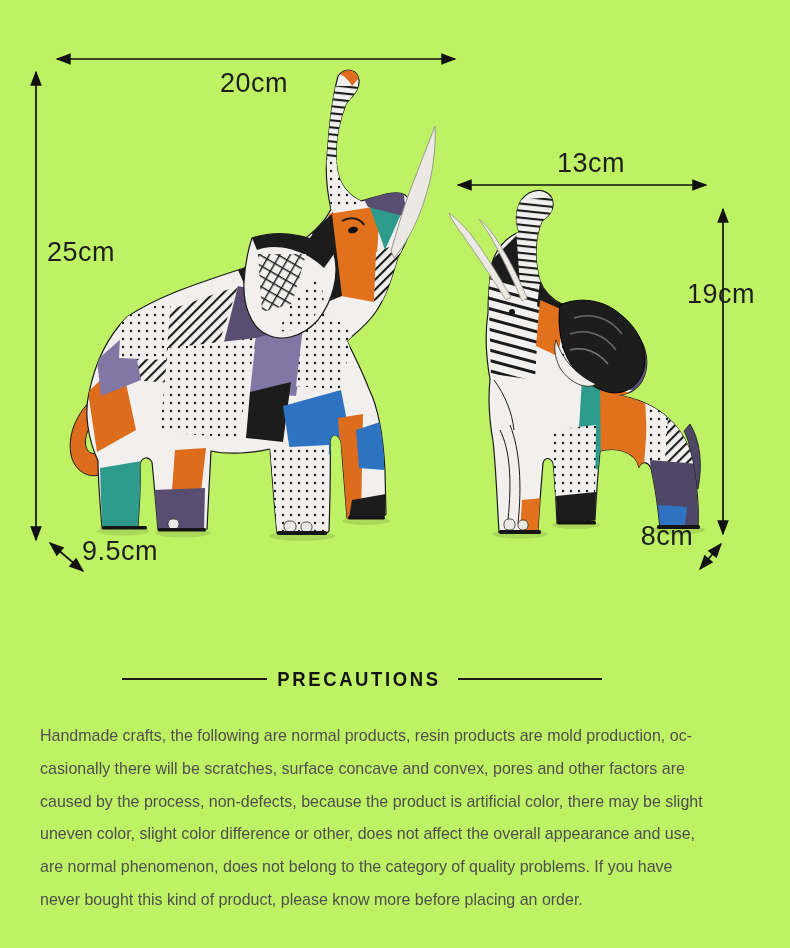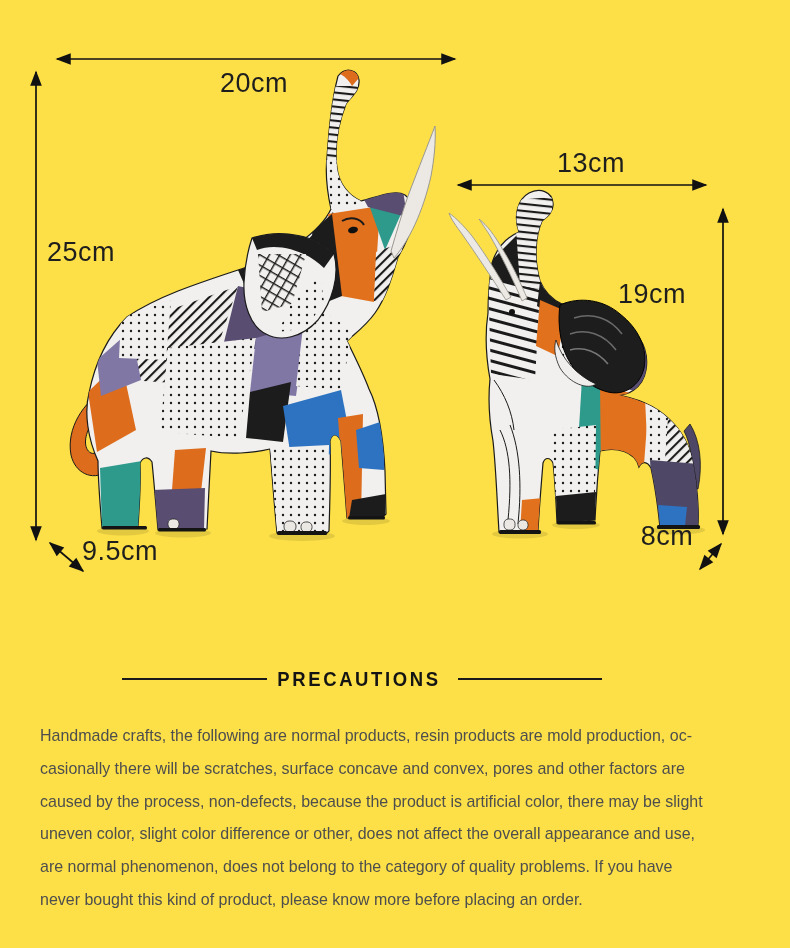--- a/index.html
+++ b/index.html
@@ -1,16 +1,16 @@
 <!DOCTYPE html>
 <html><head>
 <meta charset="utf-8">
 <style>
   html,body{margin:0;padding:0;background:#fff;}
-  .page{position:relative;width:790px;height:948px;background:#fde047;overflow:hidden;
+  .page{position:relative;width:790px;height:948px;background:#bef264;overflow:hidden;
         font-family:"Liberation Sans","DejaVu Sans",sans-serif;}
   .figure{position:absolute;left:0;top:0;width:790px;height:660px;}
   .figure svg{position:absolute;left:0;top:0;}
   .dim-label{position:absolute;transform:translate(-50%,-50%);font-size:27px;color:#1e1e1e;
              white-space:nowrap;letter-spacing:.5px;}
   .prec-line{position:absolute;height:2px;background:#1a1a1a;top:678px;}
   .prec-line.left{left:122px;width:145px;}
   .prec-line.right{left:458px;width:144px;}
   .prec-title{position:absolute;left:359px;top:679px;transform:translate(-50%,-50%) scaleX(.88);
               font-size:21px;font-weight:bold;letter-spacing:3px;color:#141414;white-space:nowrap;}
@@ -174,21 +174,21 @@
         <line x1="458" y1="185" x2="706" y2="185" marker-start="url(#ah)" marker-end="url(#ah)"></line>
         <line x1="723" y1="209" x2="723" y2="534" marker-start="url(#ah)" marker-end="url(#ah)"></line>
         <line x1="721" y1="544" x2="700" y2="569" marker-start="url(#ah)" marker-end="url(#ah)"></line>
       </g>
     </svg>
 
     <span class="dim-label" style="left:254px;top:83px">20cm</span>
     <span class="dim-label" style="left:81px;top:252px">25cm</span>
     <span class="dim-label" style="left:120px;top:551px">9.5cm</span>
     <span class="dim-label" style="left:591px;top:163px">13cm</span>
-    <span class="dim-label" style="left:652px;top:294px">19cm</span>
+    <span class="dim-label" style="left:721px;top:294px">19cm</span>
     <span class="dim-label" style="left:667px;top:536px">8cm</span>
   </div>
 
   <div class="prec-line left"></div>
   <div class="prec-title">PRECAUTIONS</div>
   <div class="prec-line right"></div>
 
   <div class="para">
     <div class="line">Handmade crafts, the following are normal products, resin products are mold production, oc-</div>
     <div class="line">casionally there will be scratches, surface concave and convex, pores and other factors are</div>

